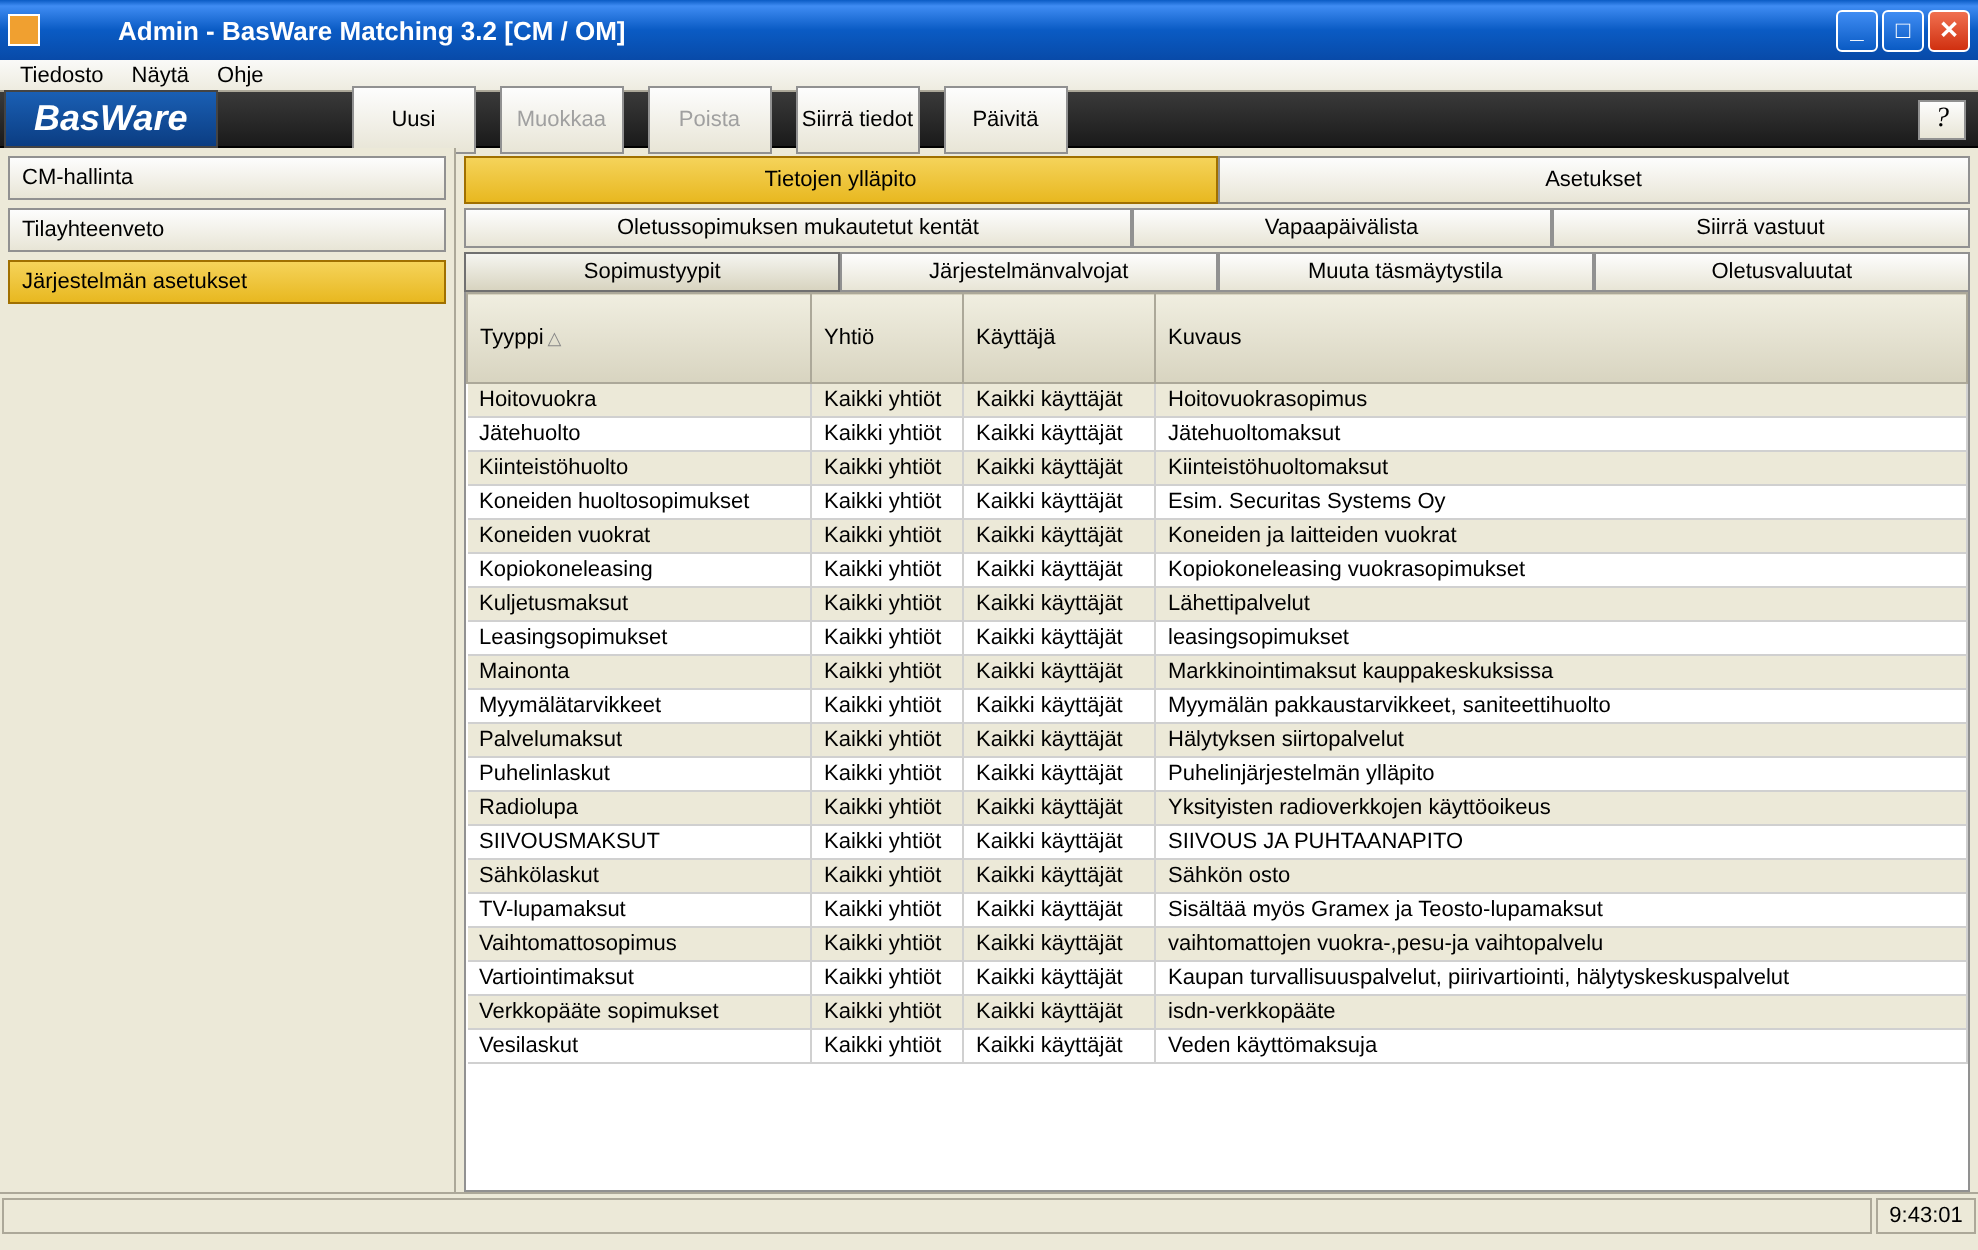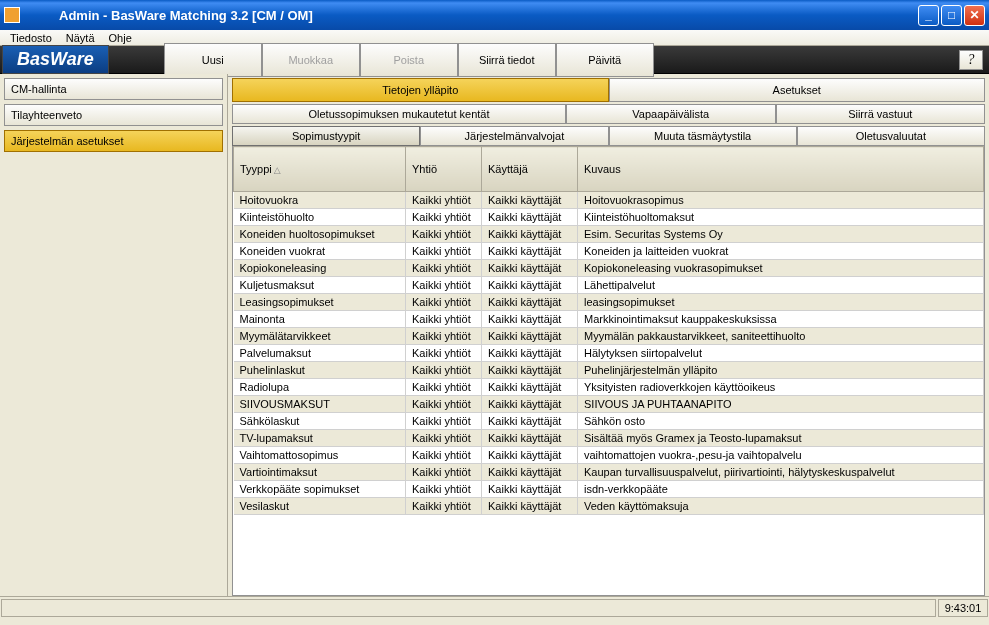--- a/index.html
+++ b/index.html
@@ -65,24 +65,25 @@
       font-size: 18px;
       padding: 3px 14px;
       border: 1px solid #444;
       margin-right:55px;
       font-style: italic;
     }
     .tool-btn {
       background: linear-gradient(#fdfdfd,#e8e5d6);
       border: 1px solid #919191;
       padding: 10px 0;
-      width: 98px;
+      width: 62px;
       text-align: center;
       margin-right: 0;
       font-size: 11px;
+      margin-left: 12px;
     }
     .tool-btn.disabled { color: #a0a0a0; }
     .tool-help {
       margin-left: auto;
       margin-right: 6px;
       width: 24px; height: 20px;
       background: linear-gradient(#fdfdfd,#e8e5d6);
       border:1px solid #919191;
       display:flex;align-items:center;justify-content:center;
       font-style: italic;
@@ -272,20 +273,26 @@
             </tr>
           </thead>
           <tbody id="table-body">
               <tr>
                 <td>Hoitovuokra</td>
                 <td>Kaikki yhtiöt</td>
                 <td>Kaikki käyttäjät</td>
                 <td>Hoitovuokrasopimus</td>
               </tr>
               <tr>
+                <td>Jätehuolto</td>
+                <td>Kaikki yhtiöt</td>
+                <td>Kaikki käyttäjät</td>
+                <td>Jätehuoltomaksut</td>
+              </tr>
+              <tr>
                 <td>Kiinteistöhuolto</td>
                 <td>Kaikki yhtiöt</td>
                 <td>Kaikki käyttäjät</td>
                 <td>Kiinteistöhuoltomaksut</td>
               </tr>
               <tr>
                 <td>Koneiden huoltosopimukset</td>
                 <td>Kaikki yhtiöt</td>
                 <td>Kaikki käyttäjät</td>
                 <td>Esim. Securitas Systems Oy</td>

